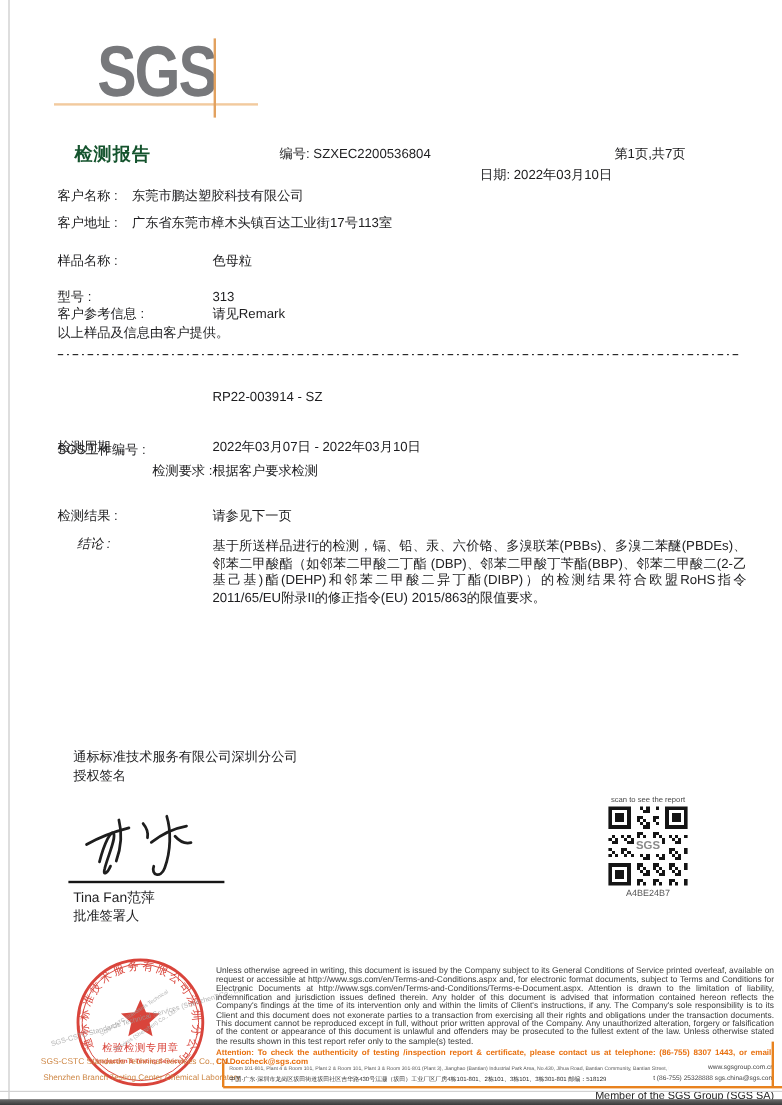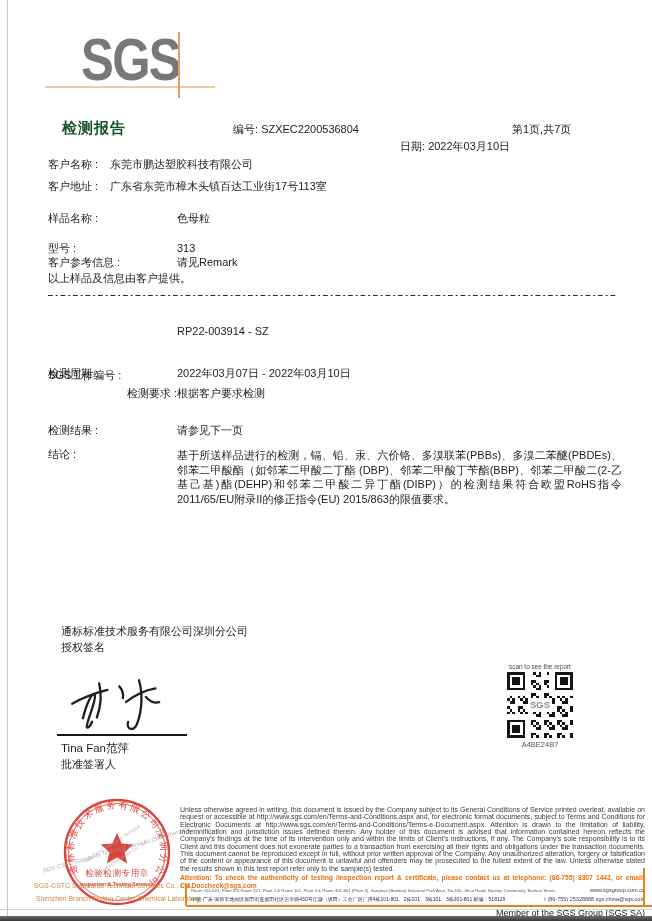--- a/index.html
+++ b/index.html
@@ -21,21 +21,21 @@
   #header-date{left:400px;top:140px;}
   #header-page{left:512px;top:123px;}
   
   .frow{position:absolute;left:48px;white-space:nowrap;font-size:11px;line-height:13px;}
   .frow .lbl{display:inline-block;vertical-align:top;}
   .frow .val{display:inline-block;vertical-align:top;}
   #sample-note{left:48px;top:272px;}
   #dashed-sep{left:48px;top:295px;width:569px;height:2px;
     background:repeating-linear-gradient(90deg,#2a2a2a 0 5px,transparent 5px 8px,#2a2a2a 8px 9.5px,transparent 9.5px 12.5px);
     background-size:12.5px 1.2px;background-repeat:repeat-x;background-position:0 0;}
-  #conclusion-label{left:48px;top:448px;}
+  #conclusion-label{left:64px;top:448px;font-style:italic;}
   #conclusion-text{left:177px;top:448px;width:445px;font-size:11px;line-height:14.6px;text-align:justify;}
   
   #company-name{left:61px;top:625px;}
   #authorized-label{left:61px;top:641px;}
   #signature{left:60px;top:666px;}
   #sig-underline{left:57px;top:734px;width:130px;height:2px;background:#161616;}
   #signer-name{left:61px;top:741px;font-size:11.5px;}
   #signer-title{left:61px;top:758px;}
   
   #qr-caption{left:500px;top:663px;width:80px;text-align:center;font-size:6.4px;color:#4a4a4a;}

